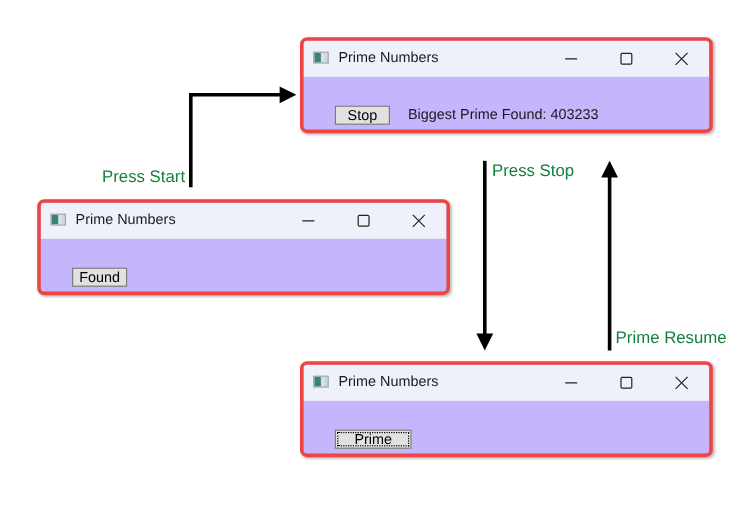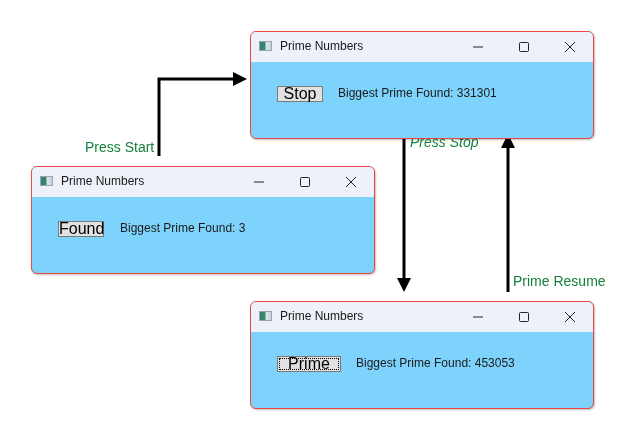--- a/index.html
+++ b/index.html
@@ -10,23 +10,23 @@
     body {
       width: 627px;
       height: 425px;
       position: relative;
       overflow: hidden;
       font-family: "Liberation Sans", "DejaVu Sans", sans-serif;
     }
     .win {
       position: absolute;
       width: 344px;
-      height: 108px;
-      background: #7dd3fc;
-      border: 1px solid #ef4444;
+      height: 80px;
+      background: #c4b5fd;
+      border: 3px solid #ef4444;
       border-radius: 6px;
       box-shadow: 1px 1px 2px rgba(0,0,0,0.25);
       overflow: hidden;
       box-sizing: border-box;
     }
     .titlebar {
       position: absolute;
       left: 0; top: 0; right: 0;
       height: 30px;
       background: #eef1f9;
@@ -54,21 +54,21 @@
     .ctrl svg { position: absolute; left: 17px; top: 9px; }
     .ctrl-min { right: 92px; }
     .ctrl-max { right: 46px; }
     .ctrl-close { right: 0; }
     .btn {
       position: absolute;
       height: 16px;
       background: #e1e1e1;
       border: 1px solid #7a7a7a;
       box-sizing: border-box;
-      font-size: 16px;
+      font-size: 12px;
       color: #000;
       text-align: center;
       line-height: 14px;
       font-family: "Liberation Sans", sans-serif;
       padding: 0;
     }
     .btn.focused {
       outline: 1px dotted #000;
       outline-offset: -3px;
     }
@@ -107,21 +107,21 @@
     <polygon points="397,278 404,292 411,278" fill="#000"></polygon>
   </g>
 
   <g>
     <line x1="508" y1="292" x2="508" y2="146" stroke="#000" stroke-width="3"></line>
     <polygon points="501,148 508,134 515,148" fill="#000"></polygon>
   </g>
 </svg>
 
 <div class="caption" style="left:85px; top:139px;">Press Start</div>
-<div class="caption" style="left:410px; top:134px;font-style:italic;">Press Stop</div>
+<div class="caption" style="left:410px; top:134px;">Press Stop</div>
 <div class="caption" style="left:513px; top:273px;">Prime Resume</div>
 
 <div class="win" style="left:250px; top:31px;">
   <div class="titlebar">
     <span class="app-icon"></span>
     <span class="title">Prime Numbers</span>
     <span class="ctrl ctrl-min">
       <svg width="12" height="12">
           <line x1="1" y1="6" x2="11" y2="6" stroke="#222" stroke-width="1"></line>
         </svg>
@@ -131,21 +131,21 @@
           <rect x="1.5" y="1.5" width="9" height="9" rx="1" fill="none" stroke="#222" stroke-width="1"></rect>
         </svg>
     </span>
     <span class="ctrl ctrl-close">
       <svg width="12" height="12">
           <path d="M1 1 L11 11 M11 1 L1 11" stroke="#222" stroke-width="1"></path>
         </svg>
     </span>
   </div>
   <button class="btn" style="left:26px; top:54px; width:46px;">Stop</button>
-  <span class="status" style="left:87px; top:54px;">Biggest Prime Found: 331301</span>
+  <span class="status" style="left:87px; top:54px;">Biggest Prime Found: 403233</span>
 </div>
 
 <div class="win" style="left:31px; top:166px;">
   <div class="titlebar">
     <span class="app-icon"></span>
     <span class="title">Prime Numbers</span>
     <span class="ctrl ctrl-min">
       <svg width="12" height="12">
           <line x1="1" y1="6" x2="11" y2="6" stroke="#222" stroke-width="1"></line>
         </svg>
@@ -155,21 +155,20 @@
           <rect x="1.5" y="1.5" width="9" height="9" rx="1" fill="none" stroke="#222" stroke-width="1"></rect>
         </svg>
     </span>
     <span class="ctrl ctrl-close">
       <svg width="12" height="12">
           <path d="M1 1 L11 11 M11 1 L1 11" stroke="#222" stroke-width="1"></path>
         </svg>
     </span>
   </div>
   <button class="btn" style="left:26px; top:54px; width:46px;">Found</button>
-  <span class="status" style="left:88px; top:54px;">Biggest Prime Found: 3</span>
 </div>
 
 <div class="win" style="left:250px; top:301px;">
   <div class="titlebar">
     <span class="app-icon"></span>
     <span class="title">Prime Numbers</span>
     <span class="ctrl ctrl-min">
       <svg width="12" height="12">
           <line x1="1" y1="6" x2="11" y2="6" stroke="#222" stroke-width="1"></line>
         </svg>
@@ -179,14 +178,13 @@
           <rect x="1.5" y="1.5" width="9" height="9" rx="1" fill="none" stroke="#222" stroke-width="1"></rect>
         </svg>
     </span>
     <span class="ctrl ctrl-close">
       <svg width="12" height="12">
           <path d="M1 1 L11 11 M11 1 L1 11" stroke="#222" stroke-width="1"></path>
         </svg>
     </span>
   </div>
   <button class="btn focused" style="left:26px; top:54px; width:64px;">Prime</button>
-  <span class="status" style="left:105px; top:54px;">Biggest Prime Found: 453053</span>
 </div>
 
 </body></html>

